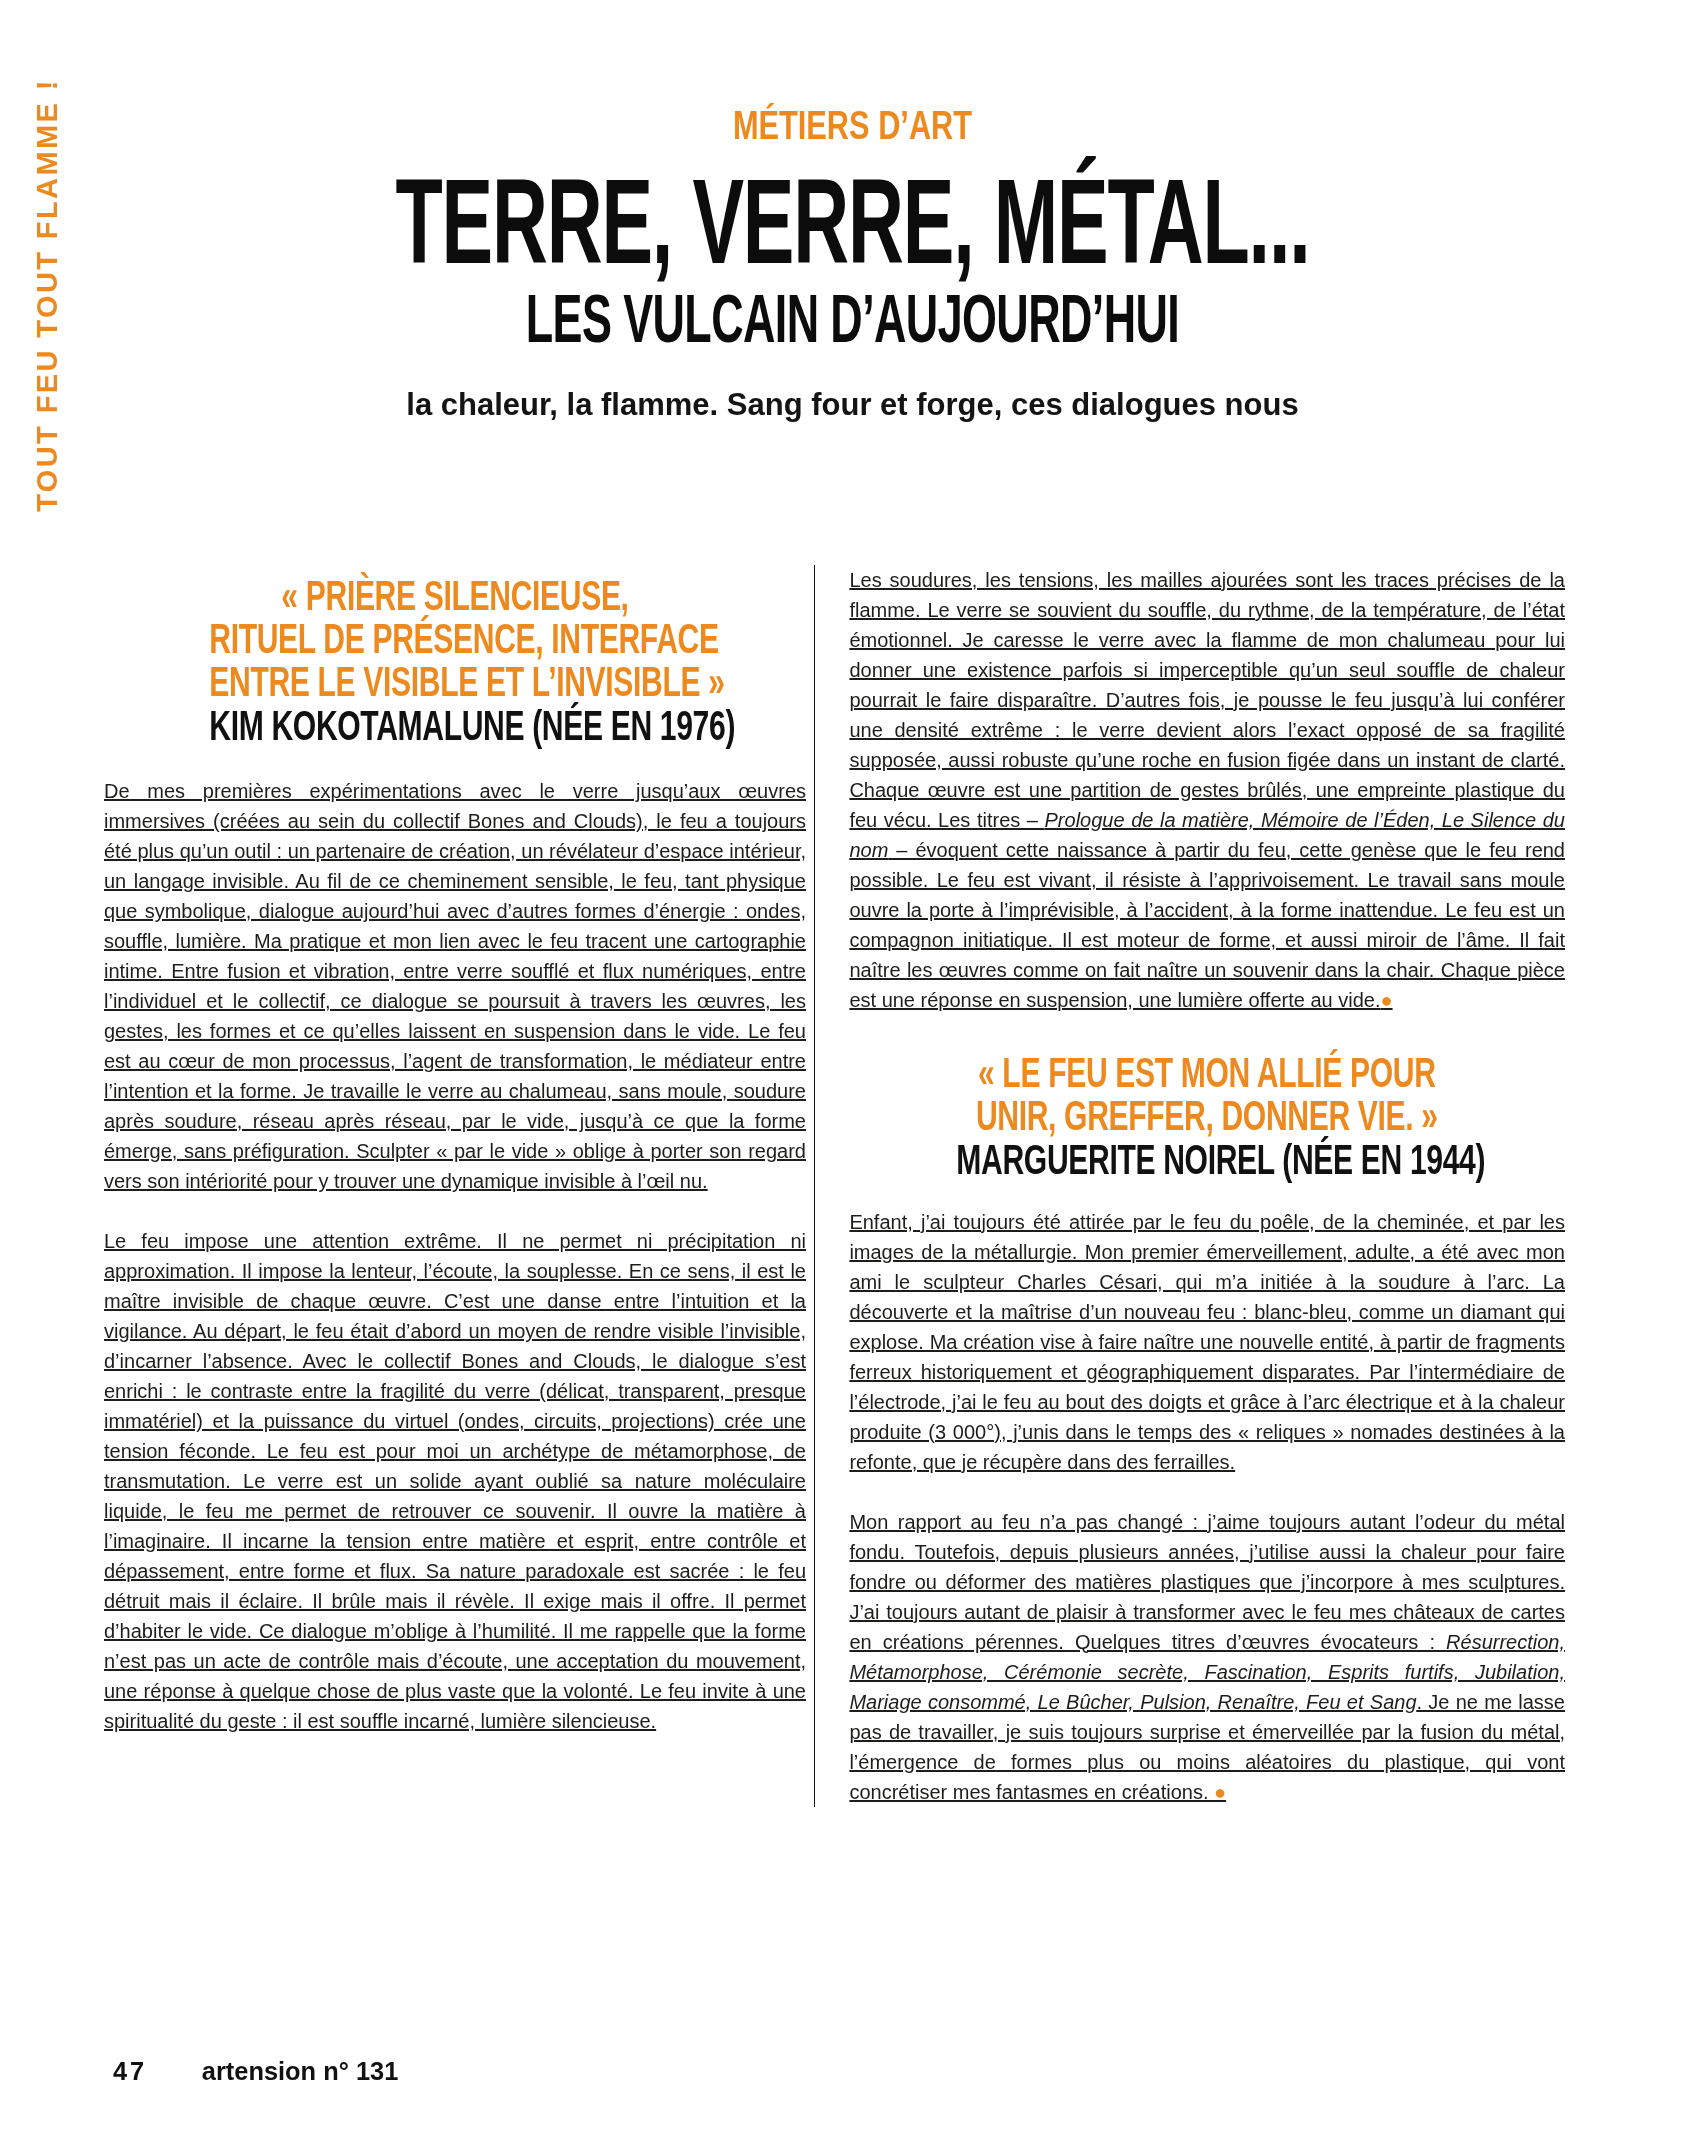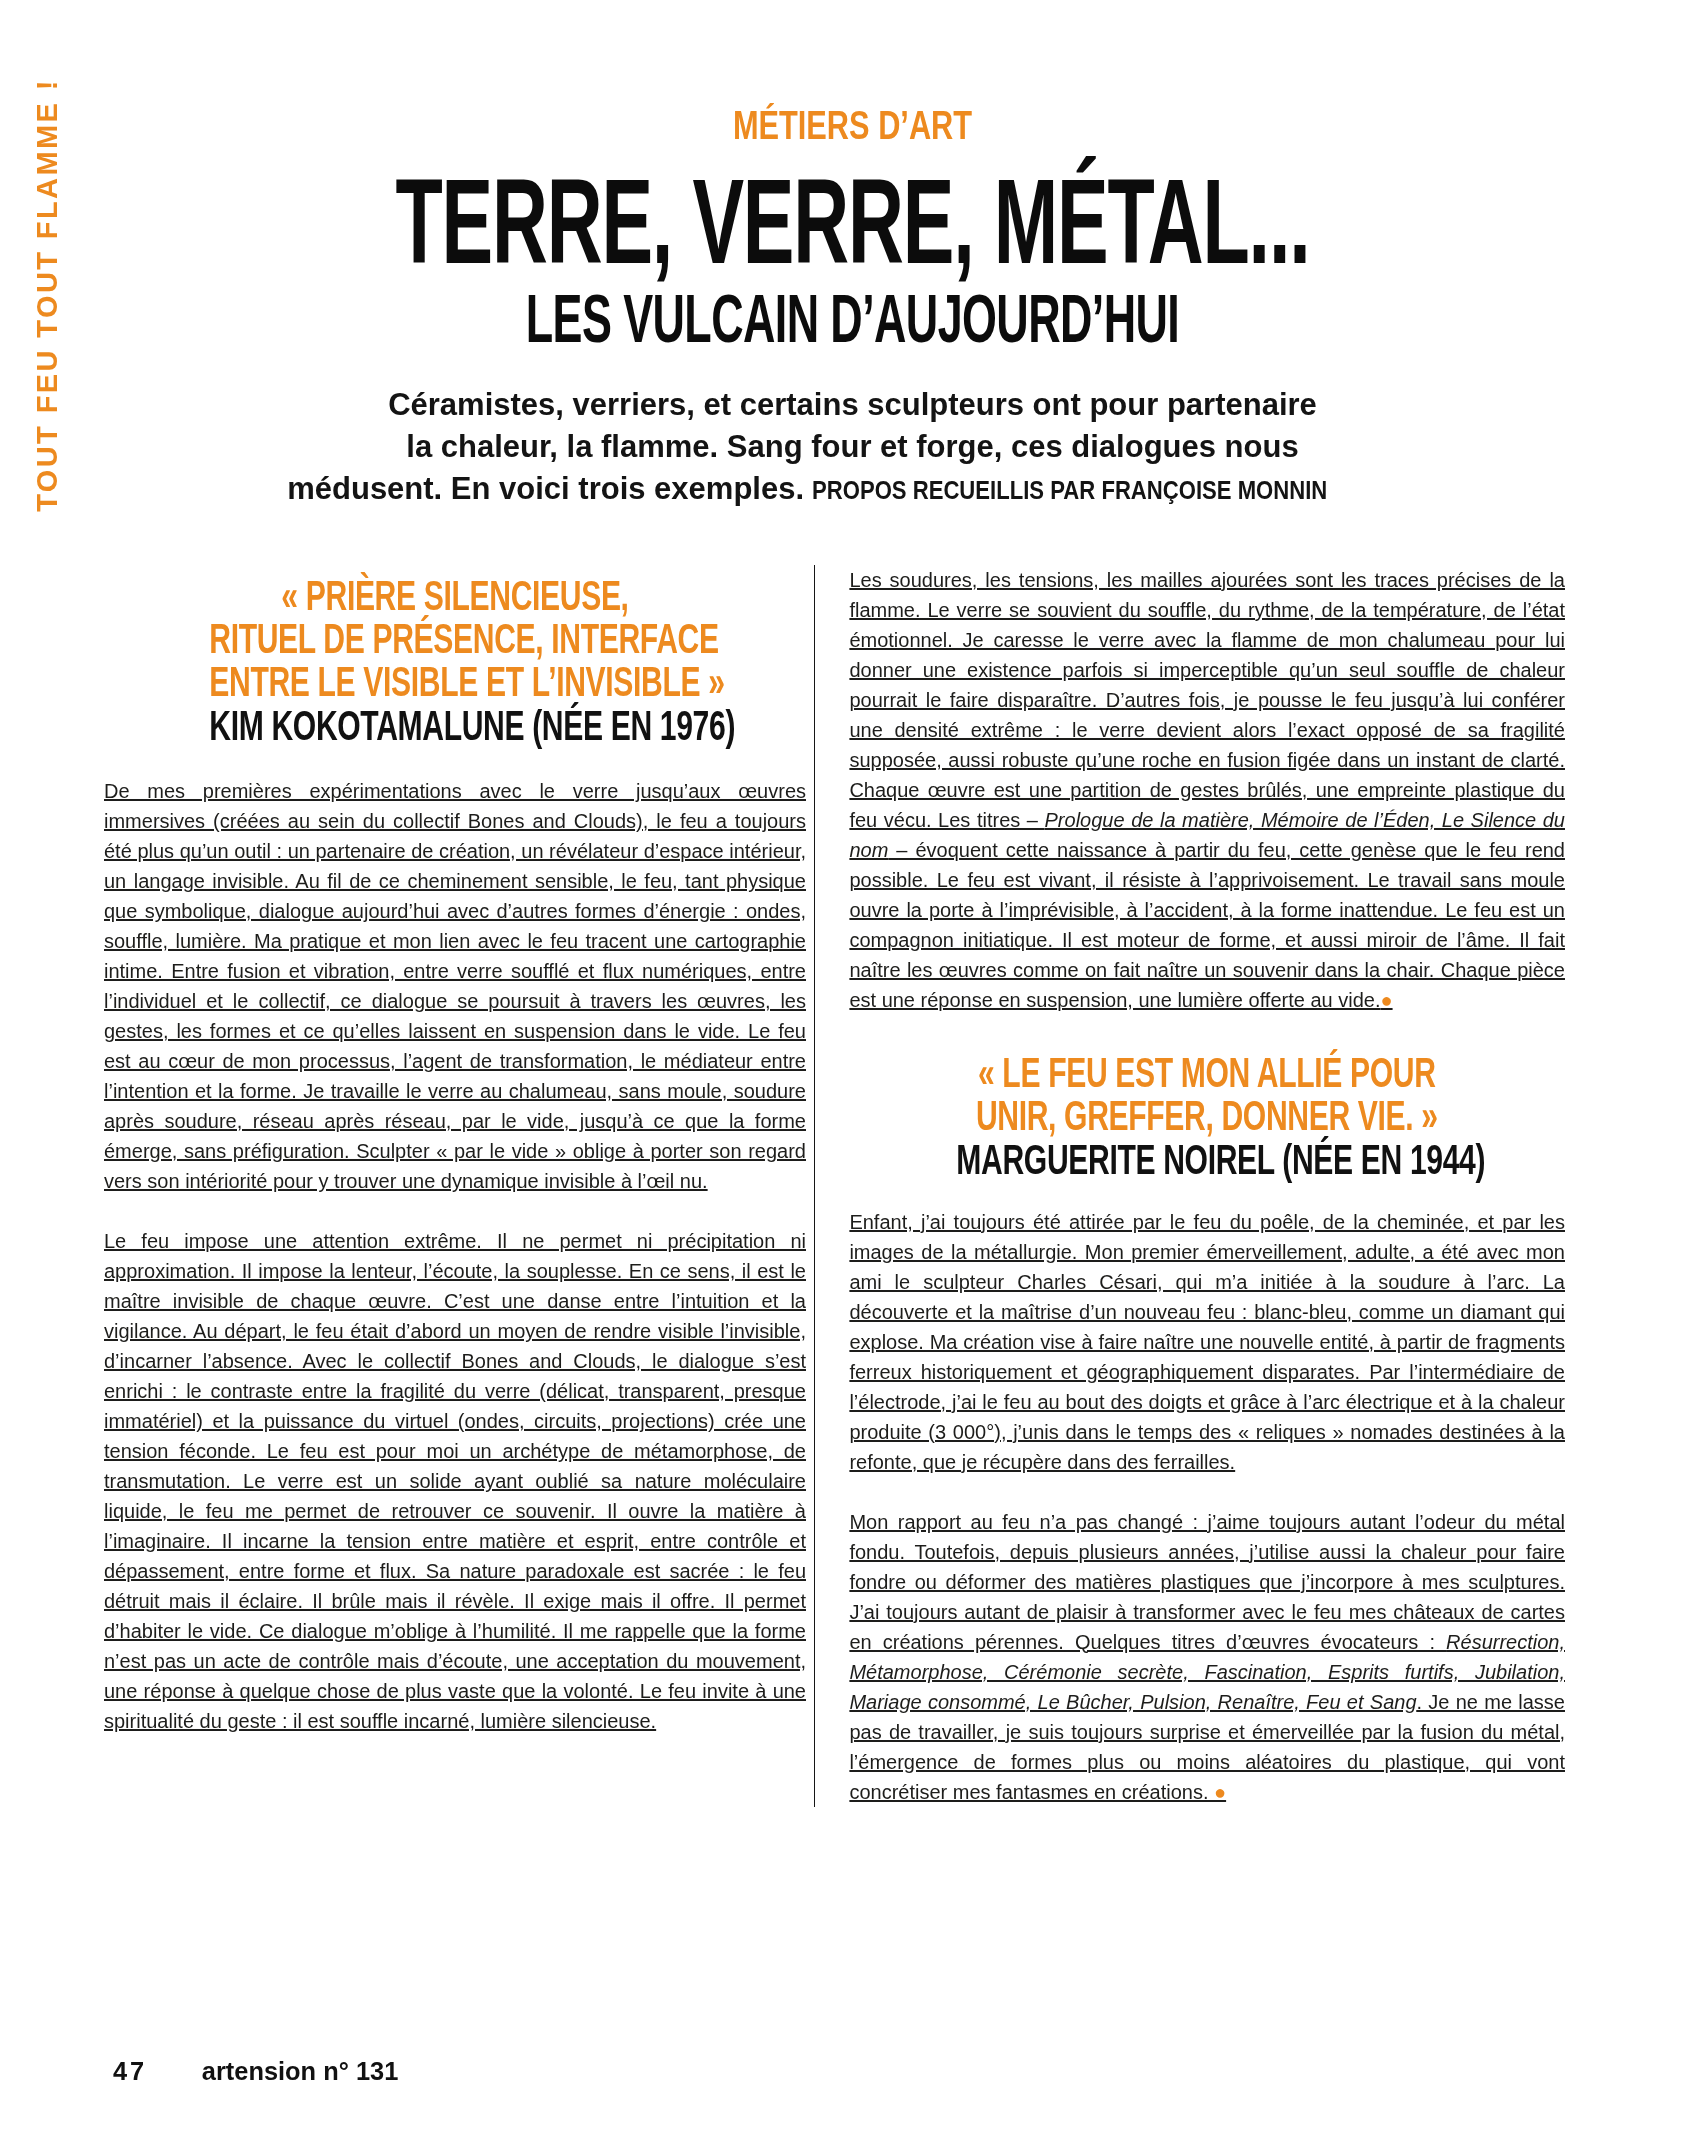--- a/index.html
+++ b/index.html
@@ -84,23 +84,21 @@
 
 <div class="strapline-wrap">
   <span class="strapline">TOUT FEU TOUT FLAMME !</span>
 </div>
 
 <header class="header">
   <div class="kicker">MÉTIERS D’ART</div>
   <h1 class="page-title">TERRE, VERRE, MÉTAL...</h1>
   <h2 class="page-subtitle">LES VULCAIN D’AUJOURD’HUI</h2>
   <div class="intro">
-    <span class="line">Céramistes, verriers, et certains sculpteurs ont pour partenaire</span>
     <span class="line">la chaleur, la flamme. Sang four et forge, ces dialogues nous</span>
-    <span class="line"><span>médusent. En voici trois exemples.</span><span class="byline">PROPOS RECUEILLIS PAR FRANÇOISE MONNIN</span></span>
   </div>
 </header>
 
 <section class="columns">
 
   <div class="col-left">
     <div class="quote-block">
       <span class="quote-line">« PRIÈRE SILENCIEUSE,</span>
       <span class="quote-line">RITUEL DE PRÉSENCE, INTERFACE</span>
       <span class="quote-line">ENTRE LE VISIBLE ET L’INVISIBLE »</span>

